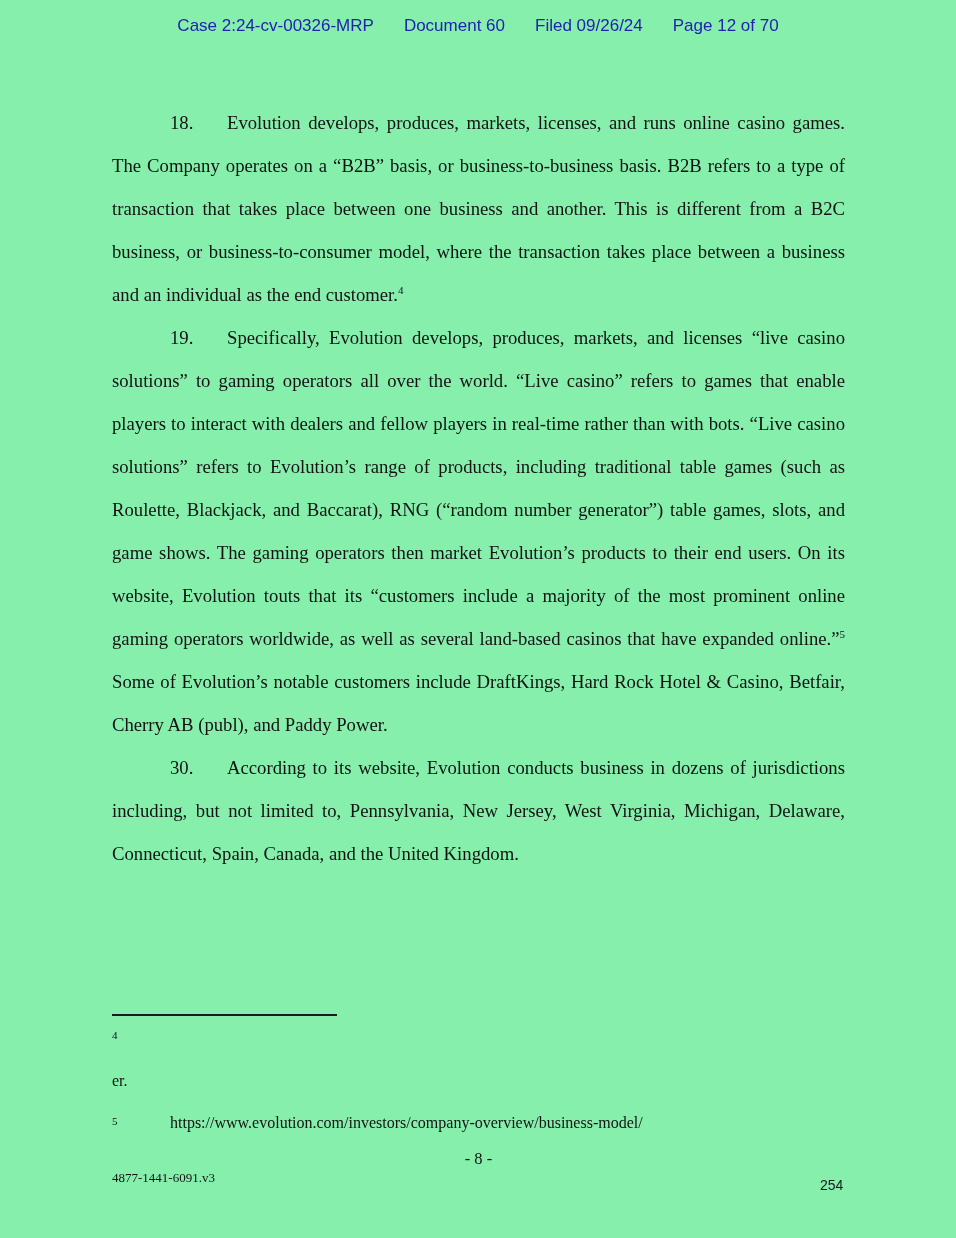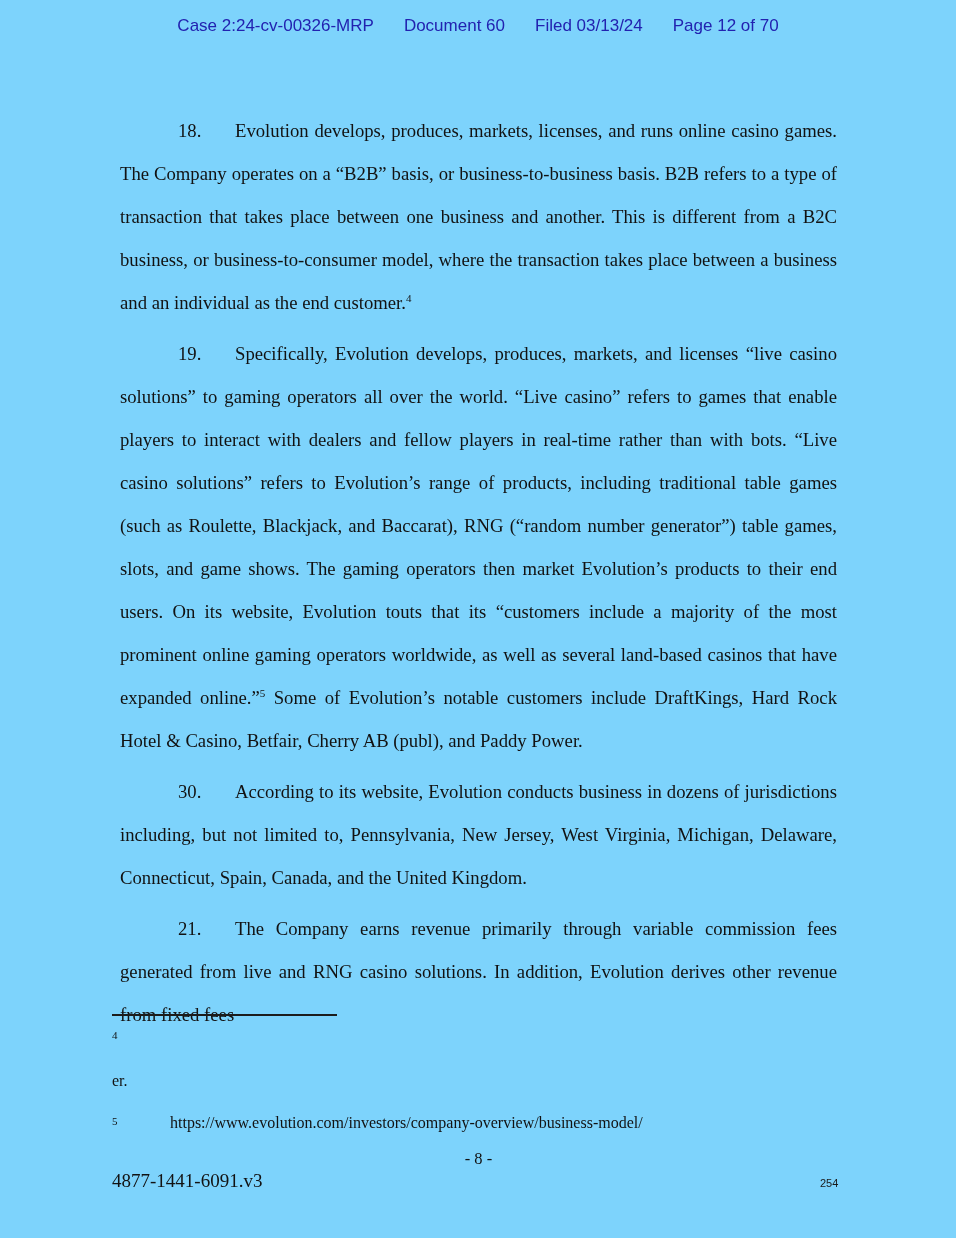--- a/index.html
+++ b/index.html
@@ -1,88 +1,85 @@
 <!DOCTYPE html>
 <html><head>
 <meta charset="utf-8">
 <style>
   html,body { margin:0; padding:0; background:#e8e8e8; }
   .page {
-    position:relative; width:956px; height:1238px; background:#7dd3fc;
+    position:relative; width:956px; height:1238px; background:#86efac;
     font-family:"Liberation Serif", serif; color:#121212; overflow:hidden;
     margin:0 auto;
   }
   
   .stamp {
     position:absolute; top:16px; left:0; width:100%;
     display:flex; justify-content:center; gap:30px;
     font-family:"Liberation Sans", sans-serif; font-size:17px;
     white-space:nowrap;
   }
   
   .main {
     position:absolute; left:112px; top:101px; width:733px;
     font-size:18.7px; line-height:43px; text-align:justify;
   }
   .heading { margin:0; font-weight:bold; text-indent:58px; text-align:left; }
   .plabel, .pnum { display:inline-block; width:57px; text-indent:0; }
-  p.body-para { margin:8px; text-indent:58px; }
+  p.body-para { margin:0; text-indent:58px; }
   .it { }
   .sup { font-size:11px; vertical-align:super; line-height:0; }
   
   .footnotes {
     position:absolute; left:112px; top:1014px; width:762px;
     font-size:16px; line-height:22px; text-align:left;
   }
   .fn-rule { width:225px; border:0; border-top:2px solid #1c1c1c; margin:0 0 10px 0; }
   .footnote { position:relative; margin:0; }
   .fn-num { position:absolute; left:0; top:-2px; font-size:11px; }
   .fn-text { display:block; text-indent:58px; word-break:break-all; }
   .footnote + .footnote { margin-top:20px; }
   
   .page-num {
     position:absolute; top:1149px; left:112px; width:733px;
     text-align:center; font-size:16.5px;
   }
-  .doc-id { position:absolute; left:112px; top:1170px; font-size:19px; }
+  .doc-id { position:absolute; left:112px; top:1170px; font-size:13px; }
   .bates {
     position:absolute; left:820px; top:1177px;
-    font-family:"Liberation Sans", sans-serif; font-size:11px; color:#1a1a1a;
+    font-family:"Liberation Sans", sans-serif; font-size:14px; color:#1a1a1a;
   }
 </style>
 </head>
 <body>
 
 <div class="page">
 
   <div class="stamp" id="stamp" style="color: rgb(34, 34, 176);">
     <span>Case 2:24-cv-00326-MRP</span>
     <span>Document 60</span>
-    <span>Filed 03/13/24</span>
+    <span>Filed 09/26/24</span>
     <span>Page 12 of 70</span>
   </div>
 
   <div class="main">
 
 
     <p class="body-para">
       <span class="pnum">18.</span><span>Evolution develops, produces, markets, licenses, and runs online casino games.  The Company operates on a “B2B” basis, or business-to-business basis.  B2B refers to a type of transaction that takes place between one business and another.  This is different from a B2C business, or business-to-consumer model, where the transaction takes place between a business and an individual as the end customer.</span><span class="sup">4</span>
     </p>
 
     <p class="body-para">
       <span class="pnum">19.</span><span>Specifically, Evolution develops, produces, markets, and licenses “live casino solutions” to gaming operators all over the world.  “Live casino” refers to games that enable players to interact with dealers and fellow players in real-time rather than with bots.  “Live casino </span><span class="it">solutions</span><span>” refers to Evolution’s range of products, including traditional table games (such as Roulette, Blackjack, and Baccarat), RNG (“random number generator”) table games, slots, and game shows.  The gaming operators then market Evolution’s products to their end users.  On its website, Evolution touts that its “customers include a majority of the most prominent online gaming operators worldwide, as well as several land-based casinos that have expanded online.”</span><span class="sup">5</span><span> Some of Evolution’s notable customers include DraftKings, Hard Rock Hotel &amp; Casino, Betfair, Cherry AB (publ), and Paddy Power.</span>
     </p>
 
     <p class="body-para">
       <span class="pnum">30.</span><span>According to its website, Evolution conducts business in dozens of jurisdictions including, but not limited to, Pennsylvania, New Jersey, West Virginia, Michigan, Delaware, Connecticut, Spain, Canada, and the United Kingdom.</span>
     </p>
 
-    <p class="body-para">
-      <span class="pnum">21.</span><span>The Company earns revenue primarily through variable commission fees generated from live and RNG casino solutions.  In addition, Evolution derives other revenue from fixed fees</span>
-    </p>
 
   </div>
 
   <div class="footnotes">
     <hr class="fn-rule">
 
     <div class="footnote">
       <span class="fn-num">4</span>
       <span class="fn-text"><br><br><span>er.</span></span>
     </div>

